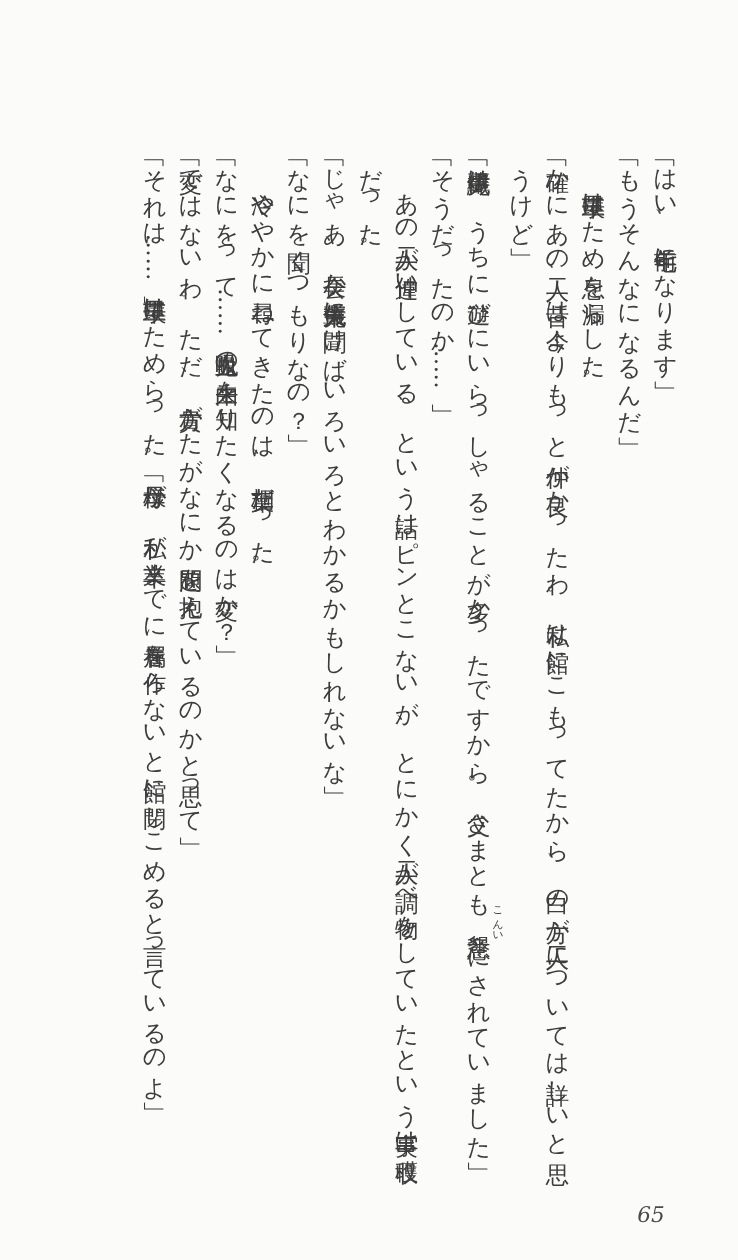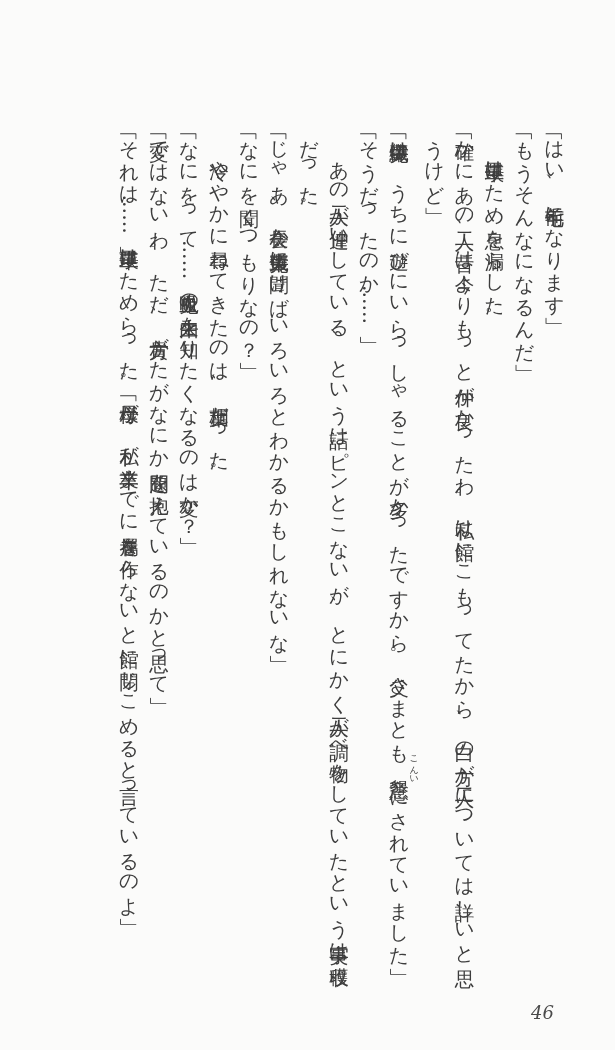--- a/index.html
+++ b/index.html
@@ -68,14 +68,14 @@
       <p>「伊織先輩は、うちに遊びにいらっしゃることが多かったですから。父さまとも<ruby>懇意<rt>こんい</rt></ruby>にされていました」</p>
       <p>「そうだったのか……」</p>
       <p class="indent">あの二人が仲違いしている、という話はピンとこないが、とにかく二人が調べ物をしていたという事実は収穫だった。</p>
       <p>「じゃあ、会長か東儀先輩に聞けばいろいろとわかるかもしれないな」</p>
       <p>「なにを聞くつもりなの？」</p>
       <p class="indent">冷ややかに尋ねてきたのは、桐葉だった。</p>
       <p>「なにをって……吸血鬼の由来を知りたくなるのは変か？」</p>
       <p>「変ではないわ。ただ、貴方がたがなにか問題を抱えているのかと思って」</p>
       <p>「それは……」瑛里華はためらった。「母様が、私が卒業までに眷属を作らないと館に閉じこめると言っているのよ」</p>
     </div>
-  <div class="page-number">46</div>
+  <div class="page-number">65</div>
 </div>
 
 </body></html>

